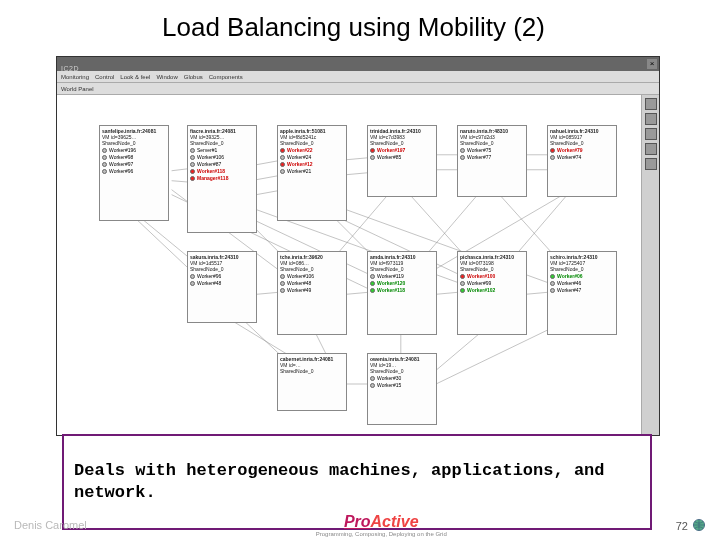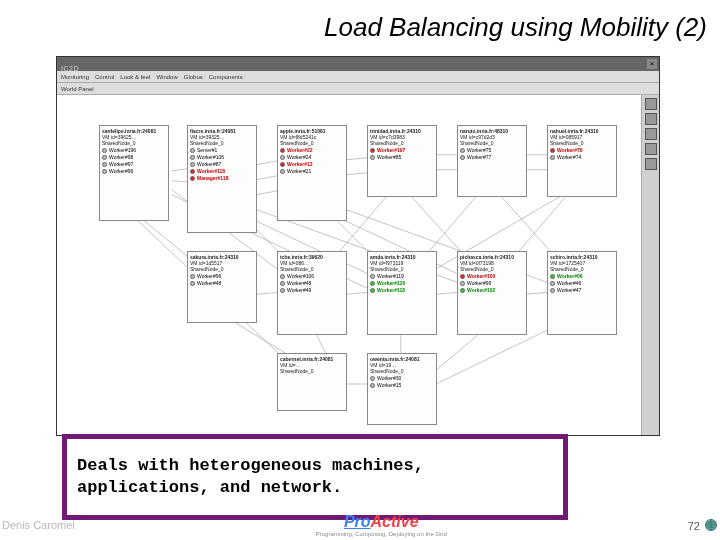--- a/index.html
+++ b/index.html
@@ -1,18 +1,18 @@
 <!DOCTYPE html>
 <html><head>
 <meta charset="utf-8">
 <style>
   * { box-sizing: border-box; margin: 0; padding: 0; }
   body { width: 720px; height: 540px; background: #fff; font-family: Arial, sans-serif; position: relative; overflow: hidden; }
 
-  .slide-title { font-size: 26px; text-align: right; padding: 12px 13px 8px 0; color: #000; font-style: italic; }
+  .slide-title { font-size: 26px; text-align: center; padding: 12px 13px 8px 0; color: #000; }
 
   .app-window { position: absolute; left: 56px; top: 56px; width: 604px; height: 380px; border: 1px solid #333; background: #fff; }
   .titlebar { background: #666; height: 14px; position: relative; }
   .titlebar-text { color: #cfcfcf; font-size: 7px; padding-left: 4px; line-height: 14px; letter-spacing: 0.5px; }
   .close-x { position: absolute; right: 2px; top: 2px; width: 10px; height: 10px; background: #888; color: #000; font-size: 8px; text-align: center; line-height: 10px; }
   .menubar { background: #ddd; height: 12px; border-bottom: 1px solid #aaa; font-size: 6px; color: #333; padding-left: 4px; display: flex; gap: 6px; align-items: center; }
   .toolbar { background: #ddd; height: 12px; border-bottom: 1px solid #aaa; font-size: 6px; color: #333; padding-left: 4px; display: flex; align-items: center; }
 
   .canvas { position: relative; width: calc(100% - 18px); height: calc(100% - 38px); background: #fff; overflow: hidden; }
   .sidebar { position: absolute; right: 0; top: 38px; bottom: 0; width: 18px; background: #d0d0d0; border-left: 1px solid #aaa; }
@@ -25,27 +25,27 @@
   .hostbox .vm-label { font-size: 5px; color: #222; white-space: nowrap; overflow: hidden; }
   .hostbox .node-label { font-size: 5px; color: #222; white-space: nowrap; overflow: hidden; }
   .worker { display: flex; align-items: center; gap: 2px; margin: 1px 0; }
   .worker .dot { width: 5px; height: 5px; border-radius: 50%; background: #bbb; border: 1px solid #666; flex-shrink: 0; }
   .worker.red .dot { background: #e22; }
   .worker.green .dot { background: #3c3; }
   .worker .wlabel { font-size: 5px; white-space: nowrap; }
   .worker.red .wlabel { color: #c00; font-weight: bold; }
   .worker.green .wlabel { color: #080; font-weight: bold; }
 
-  .caption-box { position: absolute; left: 62px; top: 434px; width: 506px; background: #fff; border: 5px solid #701a75; padding: 16px 10px; font-family: "Courier New", monospace; font-size: 17px; font-weight: bold; line-height: 1.3; }
-
-  .footer { position: absolute; left: 0; bottom: 0; width: 100%; height: 30px; display: flex; align-items: center; justify-content: space-between; padding: 0 2px; }
+  .caption-box { position: absolute; left: 62px; top: 434px; width: 590px; background: #fff; border: 2px solid #701a75; padding: 24px 10px; font-family: "Courier New", monospace; font-size: 17px; font-weight: bold; line-height: 1.3; }
+
+  .footer { position: absolute; left: 0; bottom: 0; width: 100%; height: 30px; display: flex; align-items: center; justify-content: space-between; padding: 0 14px; }
   .author { font-size: 11px; color: #b9b9b9; }
   .logo { display: flex; flex-direction: column; align-items: center; font-size: 6px; color: #888; }
   .logo .brand { font-style: italic; font-weight: bold; font-size: 16px; }
-  .logo .brand .pro { color: #3b82f6; text-decoration: underline; }
+  .logo .brand .pro { color: #be185d; text-decoration: underline; }
   .logo .brand .active { color: #ef4444; }
   .pagenum { font-size: 11px; color: #555; display: flex; align-items: flex-end; gap: 4px; }
   .pagenum svg { width: 14px; height: 14px; }
 </style>
 </head>
 <body>
 
 <div class="slide-title">Load Balancing using Mobility (2)</div>
 
 <div class="app-window">

